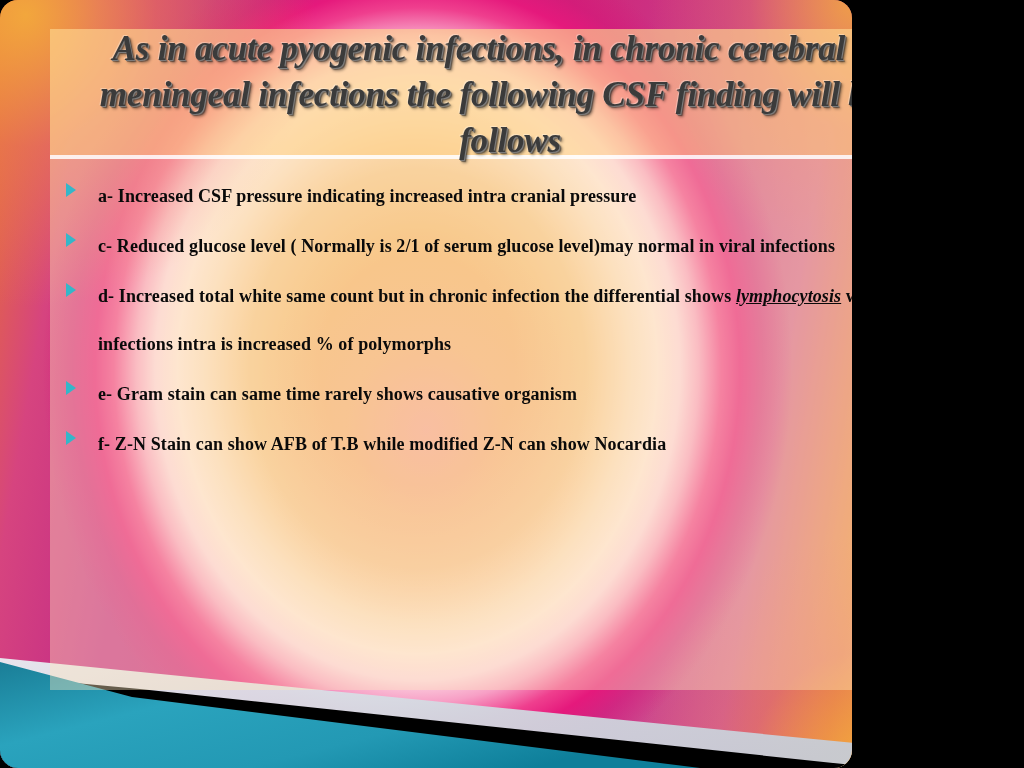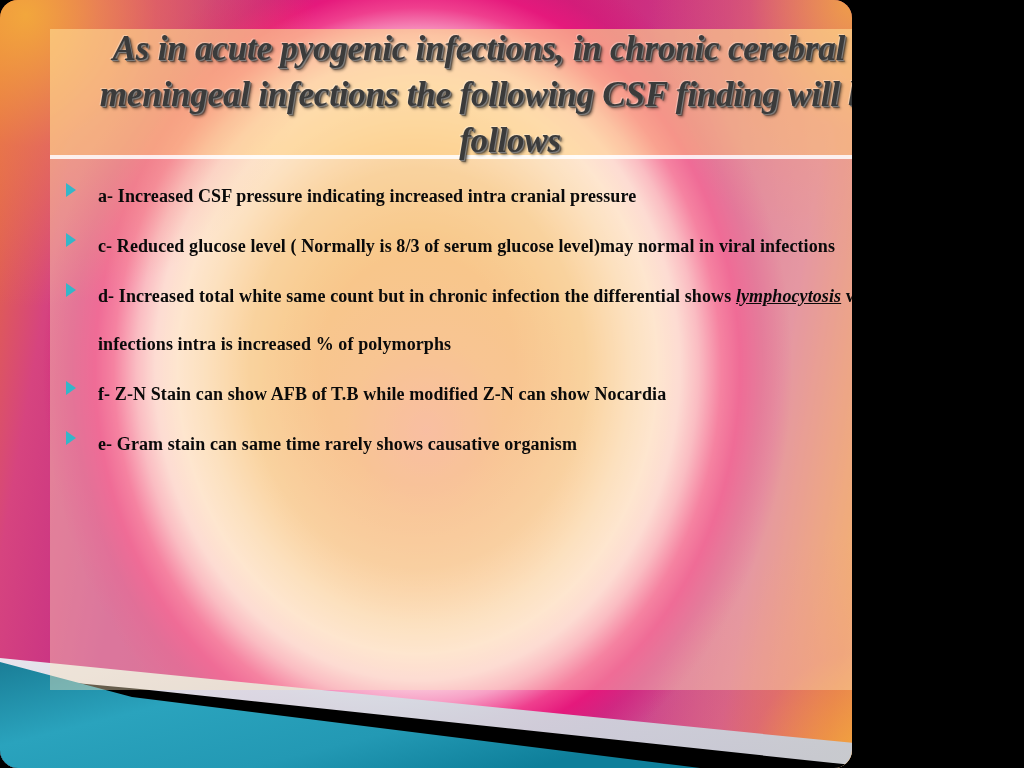--- a/index.html
+++ b/index.html
@@ -228,38 +228,38 @@
           <span class="tri"></span>
         </span>
       <span class="bullet-text">a- Increased CSF pressure indicating increased intra cranial pressure</span>
     </div>
 
 
     <div class="bullet-row">
       <span class="bullet-marker">
           <span class="tri"></span>
         </span>
-      <span class="bullet-text">c- Reduced glucose level ( Normally is 8/3 of serum glucose level)may normal in viral infections</span>
+      <span class="bullet-text">c- Reduced glucose level ( Normally is 2/1 of serum glucose level)may normal in viral infections</span>
     </div>
 
     <div class="bullet-row">
       <span class="bullet-marker">
           <span class="tri"></span>
         </span>
       <span class="bullet-text"><span>d- Increased total white same count but in chronic infection the differential shows </span><span class="em">lymphocytosis</span><span> while in acute infections intra is increased % of polymorphs</span></span>
     </div>
 
     <div class="bullet-row">
       <span class="bullet-marker">
           <span class="tri"></span>
         </span>
+      <span class="bullet-text">e- Gram stain can same time rarely shows causative organism</span>
+    </div>
+
+    <div class="bullet-row">
+      <span class="bullet-marker">
+          <span class="tri"></span>
+        </span>
       <span class="bullet-text">f- Z-N  Stain can show AFB of T.B while modified Z-N can show Nocardia</span>
-    </div>
-
-    <div class="bullet-row">
-      <span class="bullet-marker">
-          <span class="tri"></span>
-        </span>
-      <span class="bullet-text">e- Gram stain can same time rarely shows causative organism</span>
     </div>
 
   </div>
 </div>
 
 </body></html>

